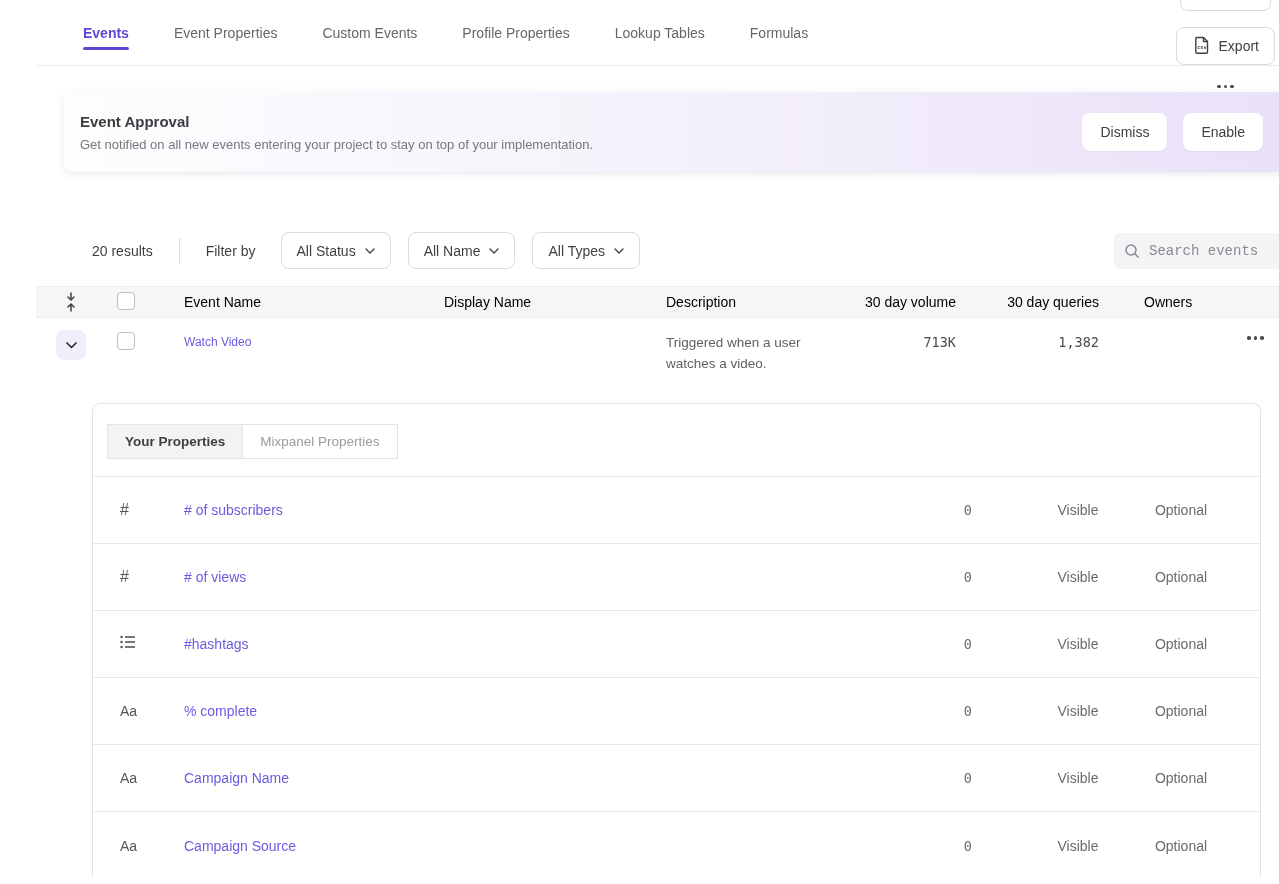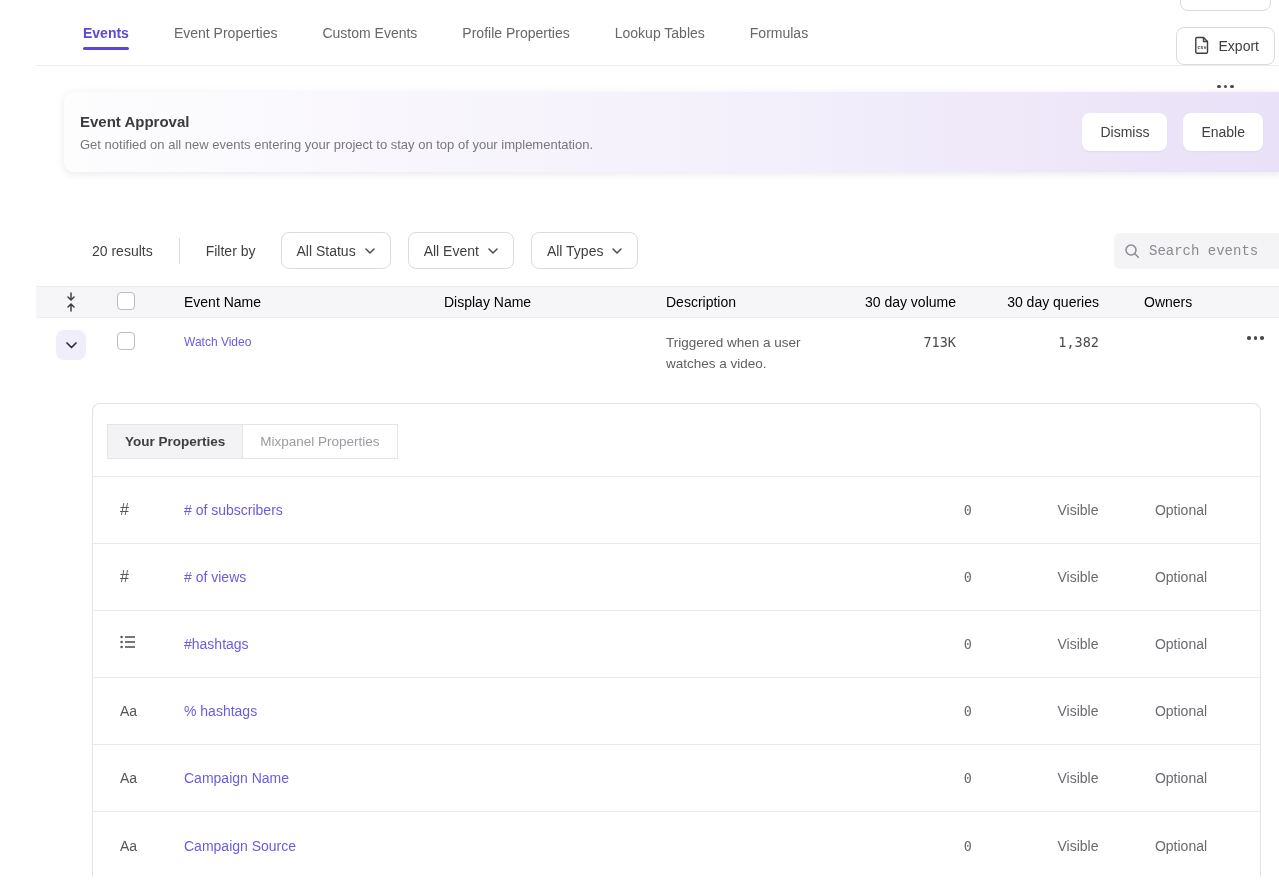--- a/index.html
+++ b/index.html
@@ -204,21 +204,21 @@
     <span class="filter-by">Filter by</span>
     <button class="dropdown">
       <span>All Status</span>
       <span style="display:flex;">
           <svg width="10" height="6" viewBox="0 0 10 6">
             <polyline points="1,1 5,5 9,1" fill="none" stroke="#4a4a4f" stroke-width="1.5" stroke-linecap="round" stroke-linejoin="round"></polyline>
           </svg>
         </span>
     </button>
     <button class="dropdown">
-      <span>All Event</span>
+      <span>All Name</span>
       <span style="display:flex;">
           <svg width="10" height="6" viewBox="0 0 10 6">
             <polyline points="1,1 5,5 9,1" fill="none" stroke="#4a4a4f" stroke-width="1.5" stroke-linecap="round" stroke-linejoin="round"></polyline>
           </svg>
         </span>
     </button>
     <button class="dropdown">
       <span>All Types</span>
       <span style="display:flex;">
           <svg width="10" height="6" viewBox="0 0 10 6">
@@ -321,21 +321,21 @@
         </span>
       </div>
       <div><span class="prop-link">#hashtags</span></div>
       <div class="prop-value">0</div>
       <div class="prop-meta">Visible</div>
       <div class="prop-meta">Optional</div>
     </div>
 
     <div class="prop-row">
       <div><span class="type-icon aa">Aa</span></div>
-      <div><span class="prop-link">% hashtags</span></div>
+      <div><span class="prop-link">% complete</span></div>
       <div class="prop-value">0</div>
       <div class="prop-meta">Visible</div>
       <div class="prop-meta">Optional</div>
     </div>
 
     <div class="prop-row">
       <div><span class="type-icon aa">Aa</span></div>
       <div><span class="prop-link">Campaign Name</span></div>
       <div class="prop-value">0</div>
       <div class="prop-meta">Visible</div>

